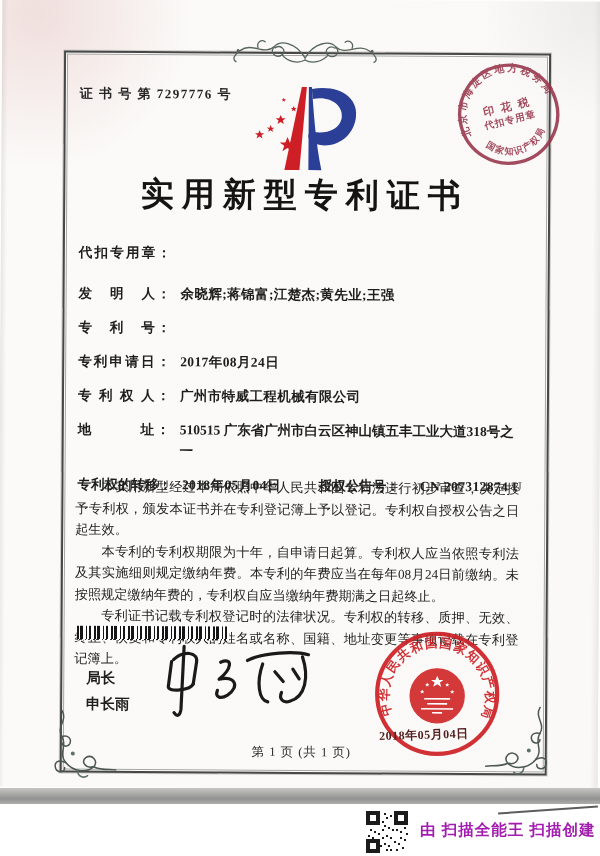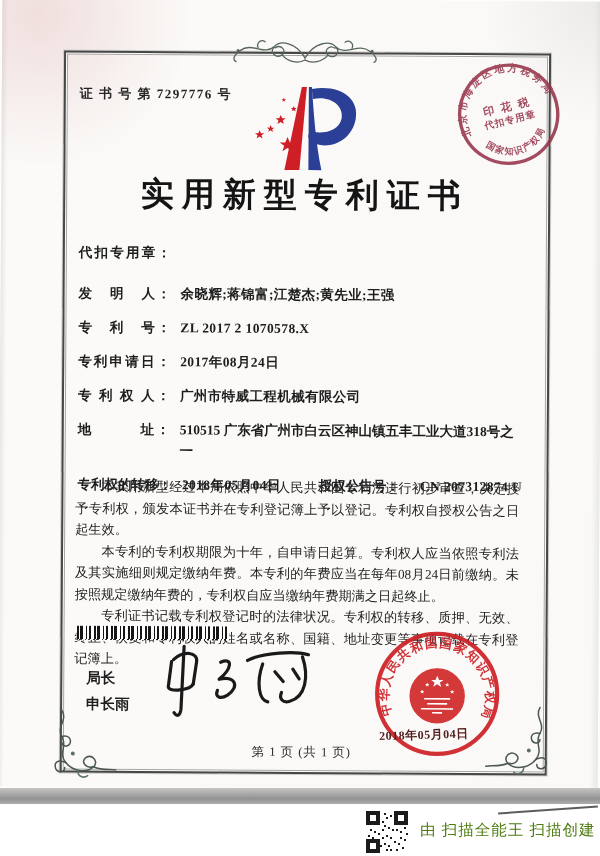--- a/index.html
+++ b/index.html
@@ -59,21 +59,21 @@
   }
   .pageno{position:absolute;left:62px;top:744px;width:483px;text-align:center;font-size:12.5px;color:#2a2a2a;letter-spacing:1px}
   .tax-stamp{position:absolute;left:450px;top:56px;width:114px;height:114px;transform:rotate(-14deg);opacity:.88}
   .shadow-band{
     position:absolute;left:0;top:788px;width:600px;height:18px;
     background:linear-gradient(180deg,#c6c5c3,#929292 60%,#b9b8b6);
   }
   .footer-bar{position:absolute;left:0;top:804px;width:600px;height:52px;background:#ffffff}
   .page-curl{position:absolute;left:498px;top:5px;width:100px;height:2px;background:#5c5c5c;transform:rotate(-4deg)}
   .qr{position:absolute;left:366px;top:7px;width:42px;height:42px}
-  .credit{position:absolute;left:420px;top:16px;font-size:15.5px;color:#4d7c0f;font-weight:400;letter-spacing:1px;font-family:"Liberation Sans","DejaVu Sans",sans-serif}
+  .credit{position:absolute;left:420px;top:16px;font-size:15.5px;color:#a21caf;font-weight:700;letter-spacing:1px;font-family:"Liberation Sans","DejaVu Sans",sans-serif}
   svg text{font-family:"Liberation Serif","DejaVu Serif",serif}
 </style>
 </head>
 <body>
 
 <div class="sheet">
 
   <div class="frame"></div>
 
   <svg class="flourish-top" viewBox="0 0 154 34">
@@ -150,21 +150,20 @@
   <div class="fields">
     <div class="frow gap-big">
       <span class="flabel">代扣专用章：</span>
     </div>
     <div class="frow">
       <span class="flabel">发　明　人：</span>
       <span class="fvalue">余晓辉;蒋锦富;江楚杰;黄先业;王强</span>
     </div>
     <div class="frow">
       <span class="flabel">专　利　号：</span>
-      <span class="fvalue">ZL 2017 2 1070578.X</span>
     </div>
     <div class="frow">
       <span class="flabel">专利申请日：</span>
       <span class="fvalue">2017年08月24日</span>
     </div>
     <div class="frow">
       <span class="flabel">专 利 权 人：</span>
       <span class="fvalue">广州市特威工程机械有限公司</span>
     </div>
     <div class="frow">

